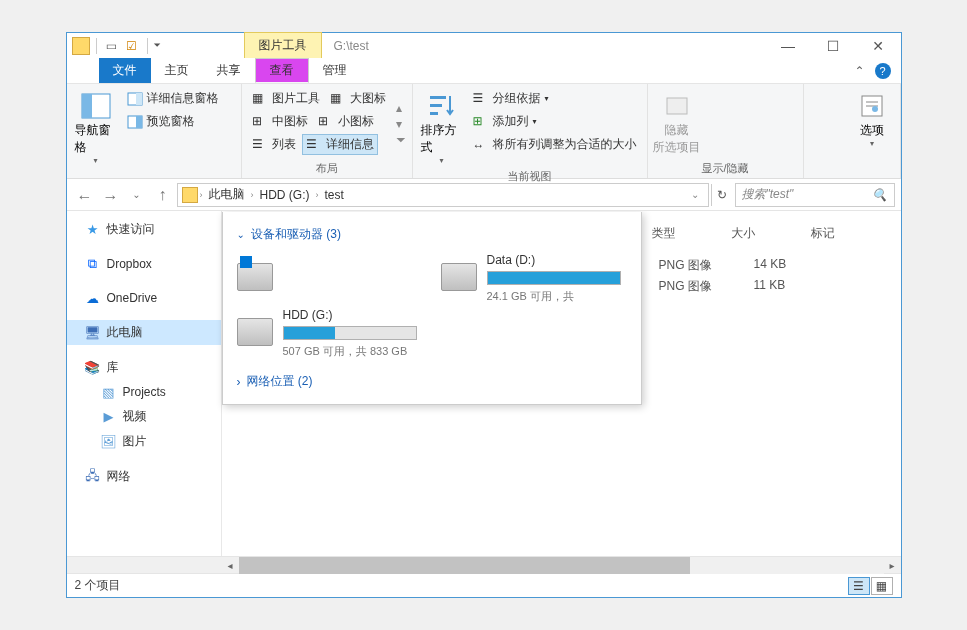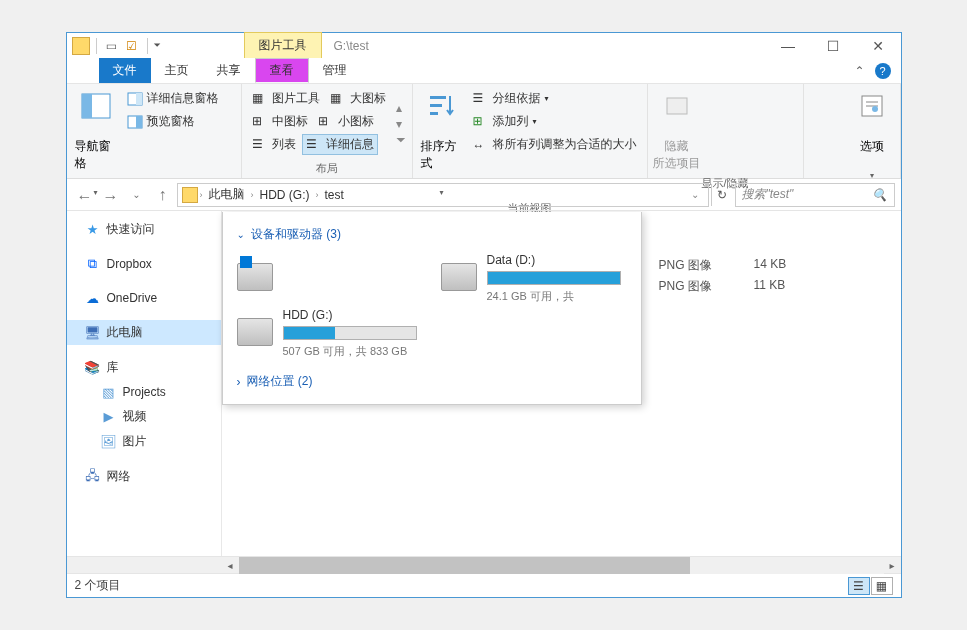--- a/index.html
+++ b/index.html
@@ -25,21 +25,21 @@
 .rtab.active { border: 1px solid #ccc; border-bottom: 1px solid #f5f6f7; background: #d946ef; }
 .rtab-help { margin-left: auto; display: flex; align-items: center; padding-right: 10px; gap: 10px; }
 .help-circle { width: 16px; height: 16px; border-radius: 50%; background: #1979ca; color: #fff; display: flex; align-items: center; justify-content: center; font-size: 11px; }
 
 
 .ribbon { height: 95px; background: #f5f6f7; display: flex; border-bottom: 1px solid #ddd; }
 .rgroup { border-right: 1px solid #e2e2e2; padding: 4px 6px 2px; display: flex; flex-direction: column; }
 .rgroup-body { flex: 1; display: flex; gap: 4px; }
 .rgroup-label { text-align: center; color: #666; font-size: 11px; padding-top: 2px; }
 .rcol { display: flex; flex-direction: column; gap: 2px; }
-.rbtn-big { width: 46px; display: flex; flex-direction: column; align-items: center; gap: 16px; padding: 2px; }
+.rbtn-big { width: 46px; display: flex; flex-direction: column; align-items: center; gap: 0; padding: 2px; }
 .rbtn-big .ricon { width: 32px; height: 32px; }
 .rbtn-sm { display: flex; align-items: center; gap: 4px; padding: 2px 4px; white-space: nowrap; color: #333; }
 .rbtn-sm.sel { background: #cde6f7; border: 1px solid #92c0e0; padding: 1px 3px; }
 .ricon-sm { width: 16px; height: 16px; display: inline-block; }
 .chk { display: flex; align-items: center; gap: 5px; padding: 2px 4px; }
 .chk input { width: 13px; height: 13px; }
 
 
 .navbar { height: 32px; display: flex; align-items: center; padding: 0 6px; gap: 2px; border-bottom: 1px solid #e5e5e5; }
 .nav-arrow { width: 24px; height: 24px; display: flex; align-items: center; justify-content: center; color: #777; font-size: 16px; }
@@ -330,20 +330,25 @@
           <span>图片</span>
         </div>
       <div style="height:10px;"></div>
       <div class="side-item">
           <span class="side-ic" style="color:#3d6db5;">🖧</span>
           <span>网络</span>
         </div>
     </div>
 
     <div class="main">
+      <div class="col-headers">
+        <div class="col-h">类型</div>
+        <div class="col-h">大小</div>
+        <div class="col-h">标记</div>
+      </div>
       <div class="file-list" id="file-list">
           <div class="file-row">
             <div class="c1">PNG 图像</div>
             <div class="c2">14 KB</div>
             <div class="c3"></div>
           </div>
           <div class="file-row">
             <div class="c1">PNG 图像</div>
             <div class="c2">11 KB</div>
             <div class="c3"></div>

